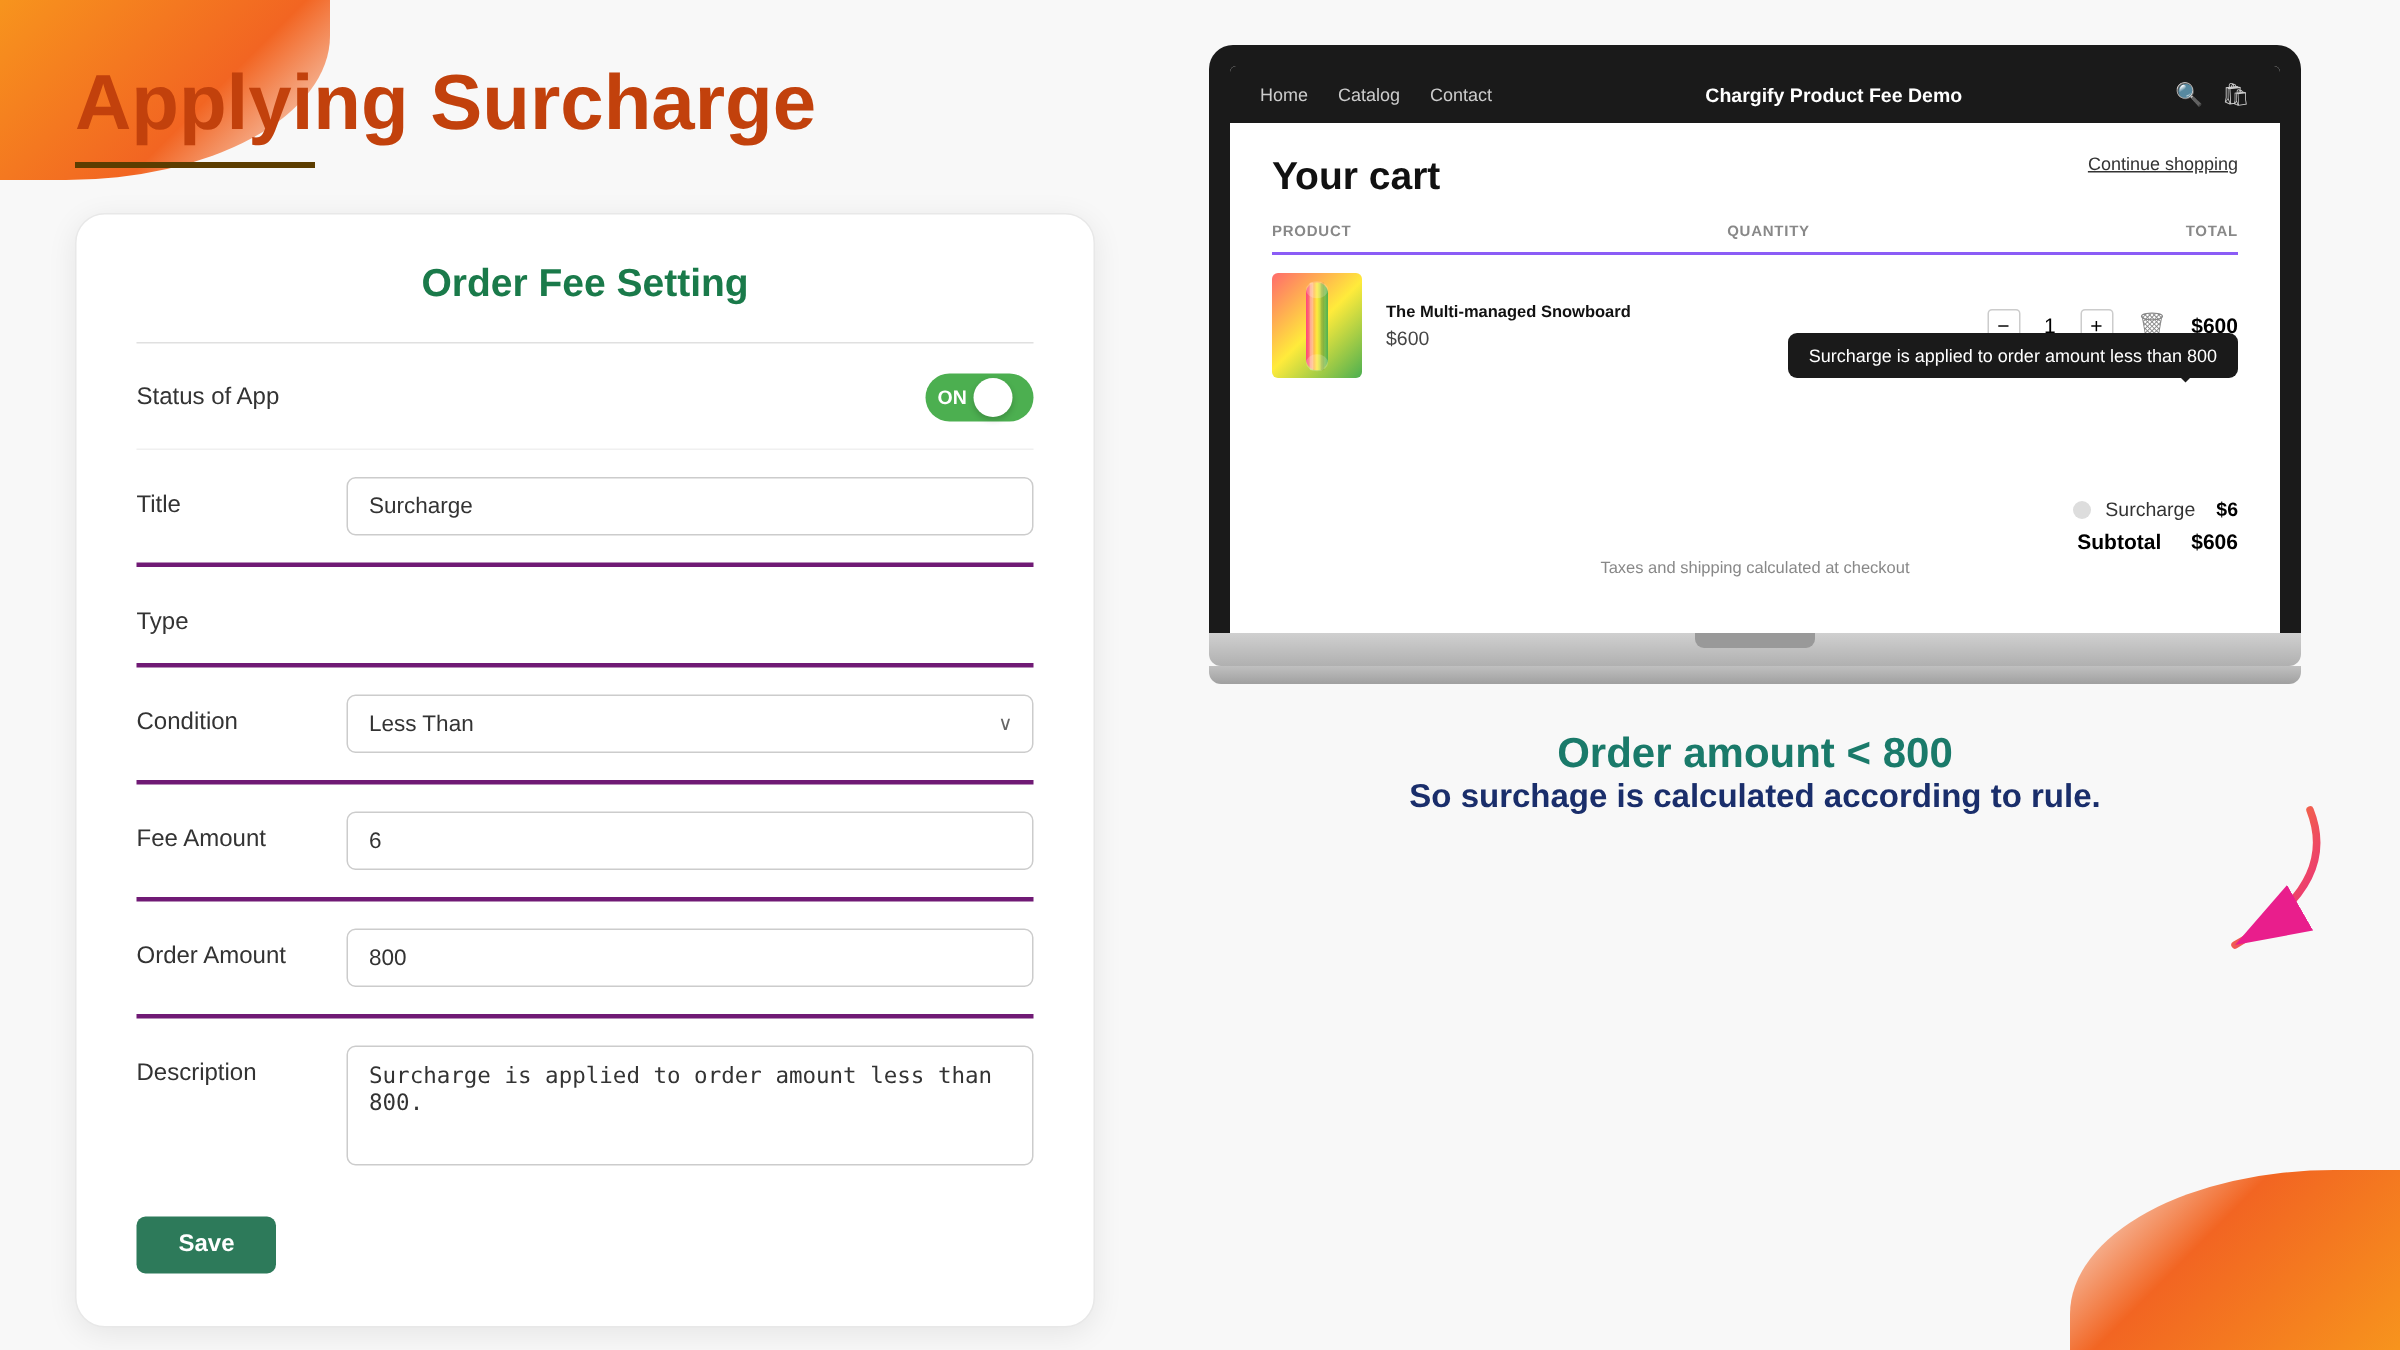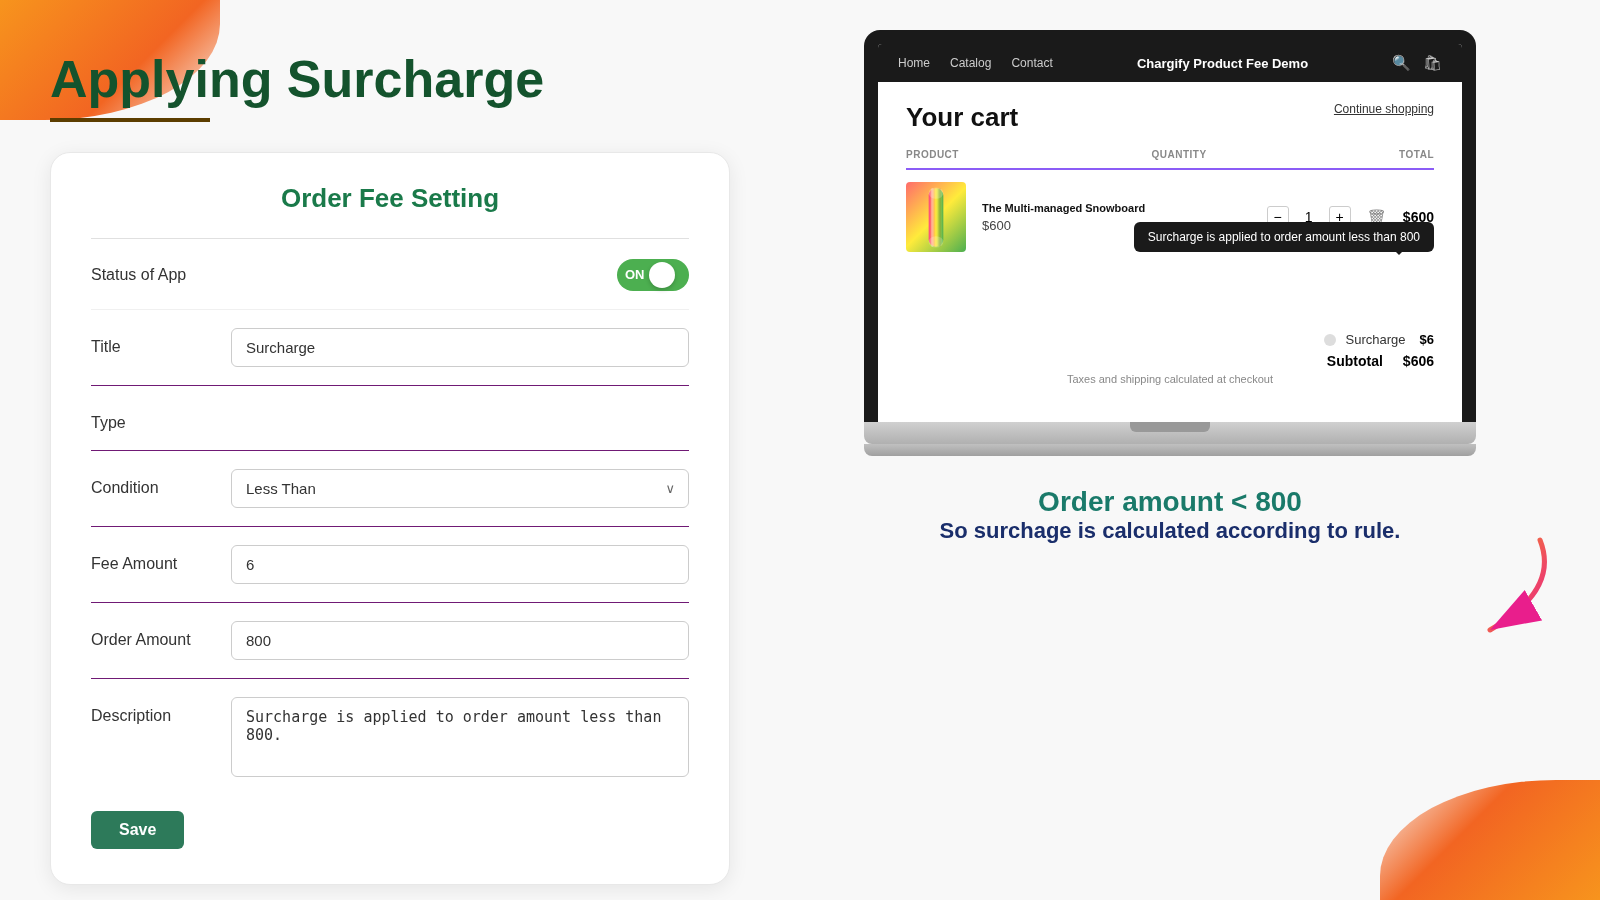--- a/index.html
+++ b/index.html
@@ -44,23 +44,22 @@
     .left-panel {
       flex: 0 0 680px;
       display: flex;
       flex-direction: column;
       gap: 30px;
     }
 
     .main-title {
       font-size: 52px;
       font-weight: 900;
-      color: #14532d;
+      color: #c2410c;
       line-height: 1.15;
-      margin-top: 10px;
     }
 
     .title-underline {
       width: 160px;
       height: 4px;
       background: #5c3d00;
       margin-top: 8px;
     }
 
     
@@ -84,21 +83,21 @@
       height: 1px;
       background: #e0e0e0;
       margin-bottom: 20px;
     }
 
     .form-row {
       display: flex;
       align-items: flex-start;
       margin-bottom: 18px;
       padding-bottom: 18px;
-      border-bottom: 1px solid #701a75;
+      border-bottom: 3px solid #701a75;
     }
 
     .form-row:last-of-type {
       border-bottom: none;
       margin-bottom: 0;
     }
 
     .form-label {
       font-size: 16px;
       color: #333;
@@ -236,21 +235,21 @@
       flex-direction: column;
       align-items: center;
       justify-content: flex-start;
       gap: 20px;
       position: relative;
     }
 
     
     .laptop-container {
       position: relative;
-      width: 612px;
+      width: 728px;
       margin-top: -10px;
     }
 
     .laptop-screen-outer {
       background: #1a1a1a;
       border-radius: 16px 16px 0 0;
       padding: 14px 14px 0 14px;
       width: 100%;
     }
 

